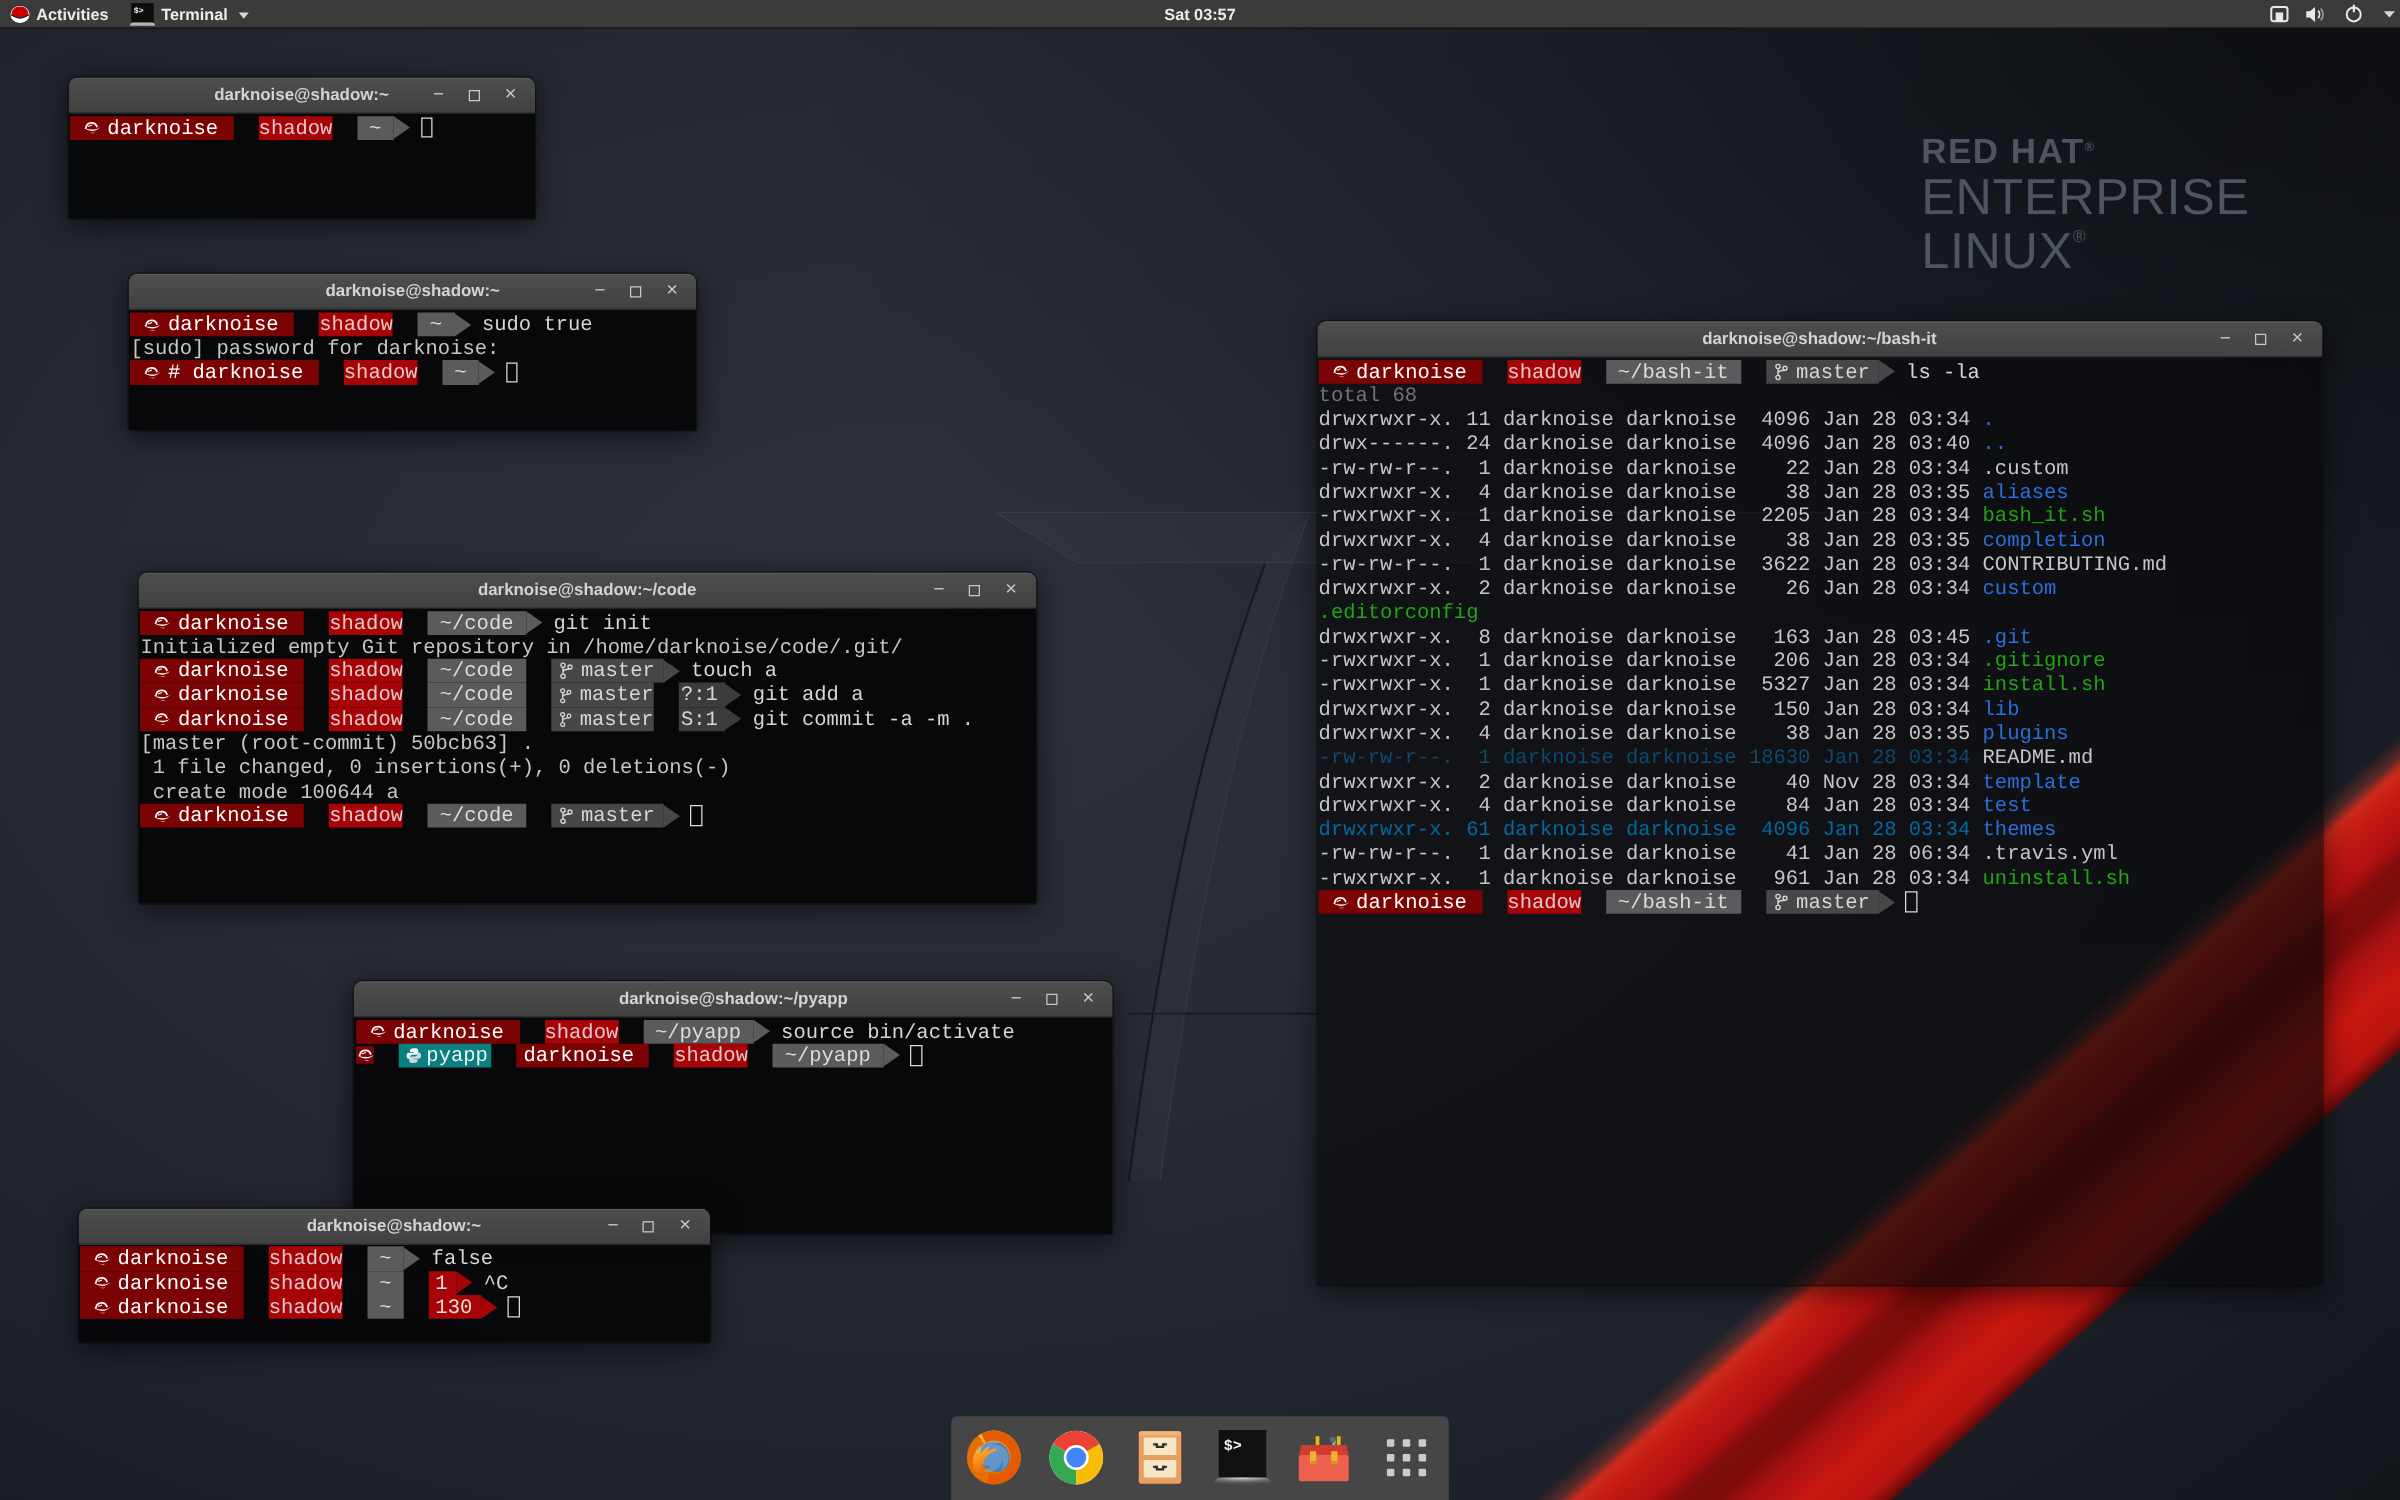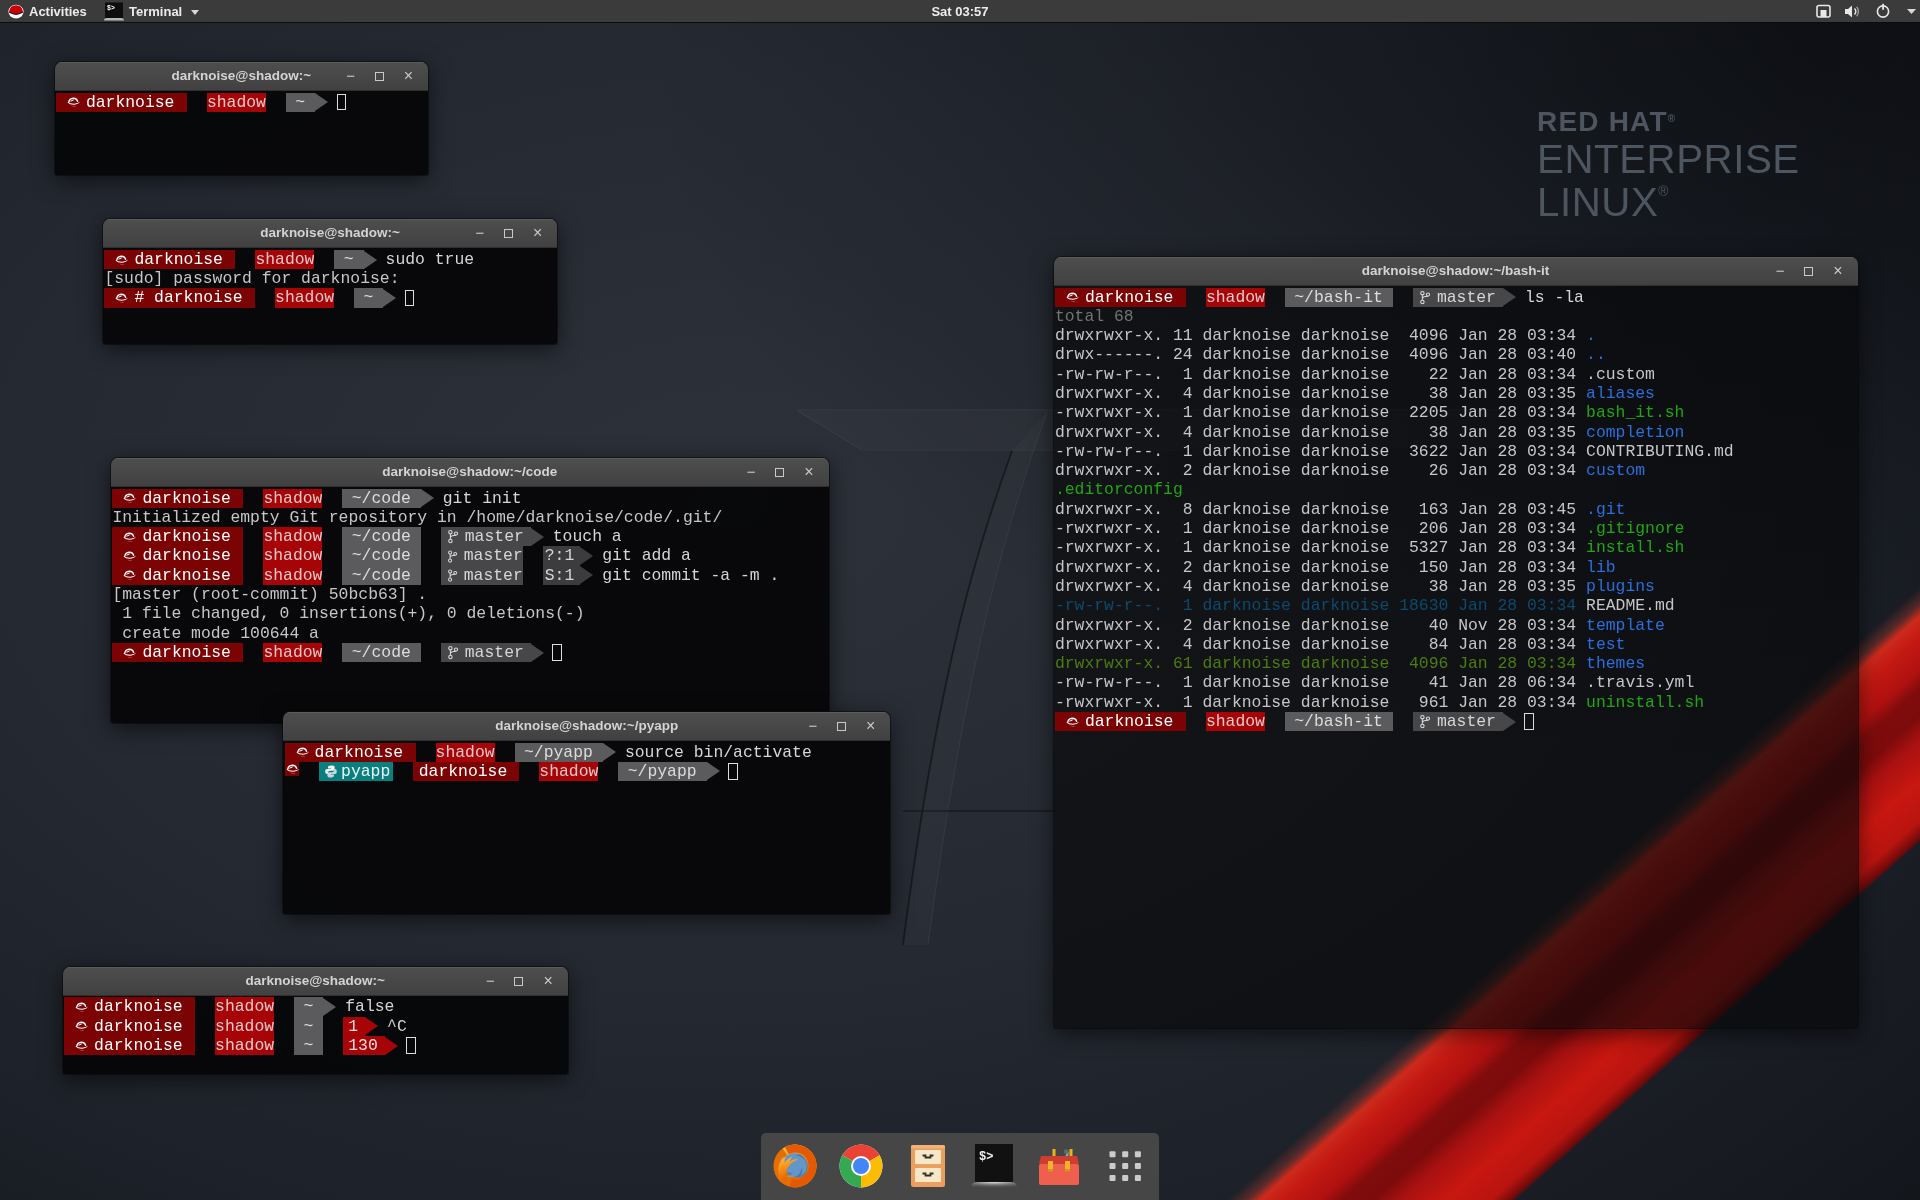--- a/index.html
+++ b/index.html
@@ -22,21 +22,21 @@
 .bar{position:absolute;left:0;top:0;width:1920px;height:23px;background:#3b3b3b;border-bottom:1px solid #0c0c0e}
 .win{position:absolute;border-radius:7px 7px 2px 2px;overflow:hidden;
  box-shadow:0 5px 22px rgba(0,0,0,0.6),0 0 0 1px rgba(15,15,15,0.7)}
 .tb{height:29px;background:linear-gradient(#4e4e4e,#414141);border-bottom:1px solid #2f2f2f;
  box-shadow:inset 0 1px 0 #5c5c5c;position:relative;text-align:center}
 .tt{line-height:28px;font-weight:bold;font-size:13.5px;color:#d3d3d3}
 .wb{position:absolute;top:0;height:28px;line-height:28px;color:#c9c9c9;font-size:15px;width:12px;text-align:center}
 .wbm{width:9px;height:9px;border:1.5px solid #c9c9c9;top:10px}
 .tc{position:absolute;left:0;right:0;top:29px;bottom:0;padding:1.5px 0 0 1.4px;
  font-family:"Liberation Mono",monospace;font-size:16.4px;line-height:19.3px;color:#c6c6c6}
-.ln{height:19.3px;display:flex;align-items:flex-start;white-space:pre;font-weight:normal}
+.ln{height:19.3px;display:flex;align-items:center;white-space:pre;font-weight:normal}
 .ln b{font-weight:normal;align-self:center}
 .sg{display:flex;align-items:center;justify-content:center;flex:none;overflow:hidden}
 .sl{width:20px;flex:none}
 .ar{width:0;height:0;flex:none;align-self:center;border-top:9.65px solid transparent;
  border-bottom:9.65px solid transparent;border-left:13px solid}
 .c{margin-left:9px;color:#d6d6d6}
 .cur{width:9.6px;height:16.6px;border:1.5px solid #dcdcdc;margin-left:8.6px;align-self:center;flex:none}
 .hat{flex:none}
 i,b{font-style:normal}
 .dock{position:absolute;left:761px;top:1133px;width:398px;height:67px;background:#464646;border-radius:5px 5px 0 0}
@@ -163,21 +163,21 @@
             <path d="M5.2 10.6 Q7.5 11.8 10.2 10.9 Q8.0 12.4 5.2 10.6 Z" fill="#fff"></path>
             <path d="M4.4 6.2 L7.6 5.0" stroke="#fff" stroke-width="1.0" fill="none"></path>
           </svg><b style="color:#ffffff;margin-left:5px">darknoise</b></i><i class="sl" style="background:linear-gradient(to bottom right,#7b0304 49.2%,#a60407 50.8%)"></i><i class="sg" style="background:#a60407;width:59.0px;"><b style="color:#e2c9c9">shadow</b></i><i class="sl" style="background:linear-gradient(to bottom right,#a60407 49.2%,#5b5b5d 50.8%)"></i><i class="sg" style="background:#5b5b5d;width:78.4px;justify-content:flex-start"><b style="color:#dcdcdc;margin-left:9.4px">~/code</b></i><i class="sl" style="background:linear-gradient(to bottom right,#5b5b5d 49.2%,#47474a 50.8%)"></i><i class="sg" style="background:#47474a;width:90.0px;padding-left:6px;justify-content:flex-start"><svg width="12" height="15" viewBox="0 0 12 15" style="margin:0 6px 0 0">
             <circle cx="3.4" cy="3.2" r="1.7" fill="none" stroke="#d8d8d8" stroke-width="1.1"></circle>
             <circle cx="3.4" cy="12.0" r="1.7" fill="none" stroke="#d8d8d8" stroke-width="1.1"></circle>
             <circle cx="9.0" cy="4.6" r="1.6" fill="none" stroke="#d8d8d8" stroke-width="1.1"></circle>
             <path d="M3.4 4.9 L3.4 10.3 M3.4 8.6 Q3.6 6.4 9.0 6.2" fill="none" stroke="#d8d8d8" stroke-width="1.1"></path>
           </svg><b style="color:#d6d6d6">master</b></i><i class="ar" style="border-left-color:#47474a"></i><i class="cur"></i></div>
     </div>
   </div>
-<div class="win" style="left:283.2px;top:712px;width:607px;height:202px">
+<div class="win" style="left:283.2px;top:785px;width:607px;height:202px">
     <div class="tb"><span class="tt">darknoise@shadow:~/pyapp</span><span class="wb" style="right:71.3px">−</span><span class="wb wbm" style="right:44.5px"></span><span class="wb" style="right:13.6px;font-size:16px">×</span></div>
     <div class="tc" style="background:rgba(5,5,6,0.92)">
       <div class="ln"><i class="sg" style="background:#7b0304;width:131.0px;padding-left:10px;justify-content:flex-start"><svg class="hat" width="15" height="14" viewBox="0 0 15 14">
             <path d="M2.6 8.0 Q3.0 3.4 7.2 3.2 Q11.0 3.2 11.7 6.8" fill="none" stroke="#fff" stroke-width="1.4"></path>
             <path d="M0.8 7.2 Q5 9.0 9.5 8.6 Q12.5 8.2 14.2 6.6 Q12.8 9.0 9.6 9.6 Q4.6 10.3 0.8 7.2 Z" fill="#fff"></path>
             <path d="M5.2 10.6 Q7.5 11.8 10.2 10.9 Q8.0 12.4 5.2 10.6 Z" fill="#fff"></path>
             <path d="M4.4 6.2 L7.6 5.0" stroke="#fff" stroke-width="1.0" fill="none"></path>
           </svg><b style="color:#ffffff;margin-left:5px">darknoise</b></i><i class="sl" style="background:linear-gradient(to bottom right,#7b0304 49.2%,#a60407 50.8%)"></i><i class="sg" style="background:#a60407;width:59.0px;"><b style="color:#e2c9c9">shadow</b></i><i class="sl" style="background:linear-gradient(to bottom right,#a60407 49.2%,#5b5b5d 50.8%)"></i><i class="sg" style="background:#5b5b5d;width:88.3px;justify-content:flex-start"><b style="color:#dcdcdc;margin-left:9.4px">~/pyapp</b></i><i class="ar" style="border-left-color:#5b5b5d"></i><b class="c">source bin/activate</b></div>
       <div class="ln"><i class="sg" style="background:#7b0304;width:14.0px;"><svg class="hat" style="margin-left:1px" width="15" height="14" viewBox="0 0 15 14">
             <path d="M2.6 8.0 Q3.0 3.4 7.2 3.2 Q11.0 3.2 11.7 6.8" fill="none" stroke="#fff" stroke-width="1.4"></path>
@@ -238,21 +238,21 @@
       <div class="ln"><b style="color:#c6c6c6">drwxrwxr-x.  2 darknoise darknoise    26 Jan 28 03:34 </b><b style="color:#2a6fdb">custom</b></div>
       <div class="ln"><b style="color:#21a613">.editorconfig</b></div>
       <div class="ln"><b style="color:#c6c6c6">drwxrwxr-x.  8 darknoise darknoise   163 Jan 28 03:45 </b><b style="color:#2a6fdb">.git</b></div>
       <div class="ln"><b style="color:#c6c6c6">-rwxrwxr-x.  1 darknoise darknoise   206 Jan 28 03:34 </b><b style="color:#21a613">.gitignore</b></div>
       <div class="ln"><b style="color:#c6c6c6">-rwxrwxr-x.  1 darknoise darknoise  5327 Jan 28 03:34 </b><b style="color:#21a613">install.sh</b></div>
       <div class="ln"><b style="color:#c6c6c6">drwxrwxr-x.  2 darknoise darknoise   150 Jan 28 03:34 </b><b style="color:#2a6fdb">lib</b></div>
       <div class="ln"><b style="color:#c6c6c6">drwxrwxr-x.  4 darknoise darknoise    38 Jan 28 03:35 </b><b style="color:#2a6fdb">plugins</b></div>
       <div class="ln"><b style="color:#0c4a6e">-rw-rw-r--.  1 darknoise darknoise 18630 Jan 28 03:34 </b><b style="color:#c6c6c6">README.md</b></div>
       <div class="ln"><b style="color:#c6c6c6">drwxrwxr-x.  2 darknoise darknoise    40 Nov 28 03:34 </b><b style="color:#2a6fdb">template</b></div>
       <div class="ln"><b style="color:#c6c6c6">drwxrwxr-x.  4 darknoise darknoise    84 Jan 28 03:34 </b><b style="color:#2a6fdb">test</b></div>
-      <div class="ln"><b style="color:#4d7c0f">drwxrwxr-x. 61 darknoise darknoise  4096 Jan 28 03:34 </b><b style="color:#2a6fdb">themes</b></div>
+      <div class="ln"><b style="color:#0369a1">drwxrwxr-x. 61 darknoise darknoise  4096 Jan 28 03:34 </b><b style="color:#2a6fdb">themes</b></div>
       <div class="ln"><b style="color:#c6c6c6">-rw-rw-r--.  1 darknoise darknoise    41 Jan 28 06:34 </b><b style="color:#c6c6c6">.travis.yml</b></div>
       <div class="ln"><b style="color:#c6c6c6">-rwxrwxr-x.  1 darknoise darknoise   961 Jan 28 03:34 </b><b style="color:#21a613">uninstall.sh</b></div>
       <div class="ln"><i class="sg" style="background:#7b0304;width:131.0px;padding-left:10px;justify-content:flex-start"><svg class="hat" width="15" height="14" viewBox="0 0 15 14">
             <path d="M2.6 8.0 Q3.0 3.4 7.2 3.2 Q11.0 3.2 11.7 6.8" fill="none" stroke="#fff" stroke-width="1.4"></path>
             <path d="M0.8 7.2 Q5 9.0 9.5 8.6 Q12.5 8.2 14.2 6.6 Q12.8 9.0 9.6 9.6 Q4.6 10.3 0.8 7.2 Z" fill="#fff"></path>
             <path d="M5.2 10.6 Q7.5 11.8 10.2 10.9 Q8.0 12.4 5.2 10.6 Z" fill="#fff"></path>
             <path d="M4.4 6.2 L7.6 5.0" stroke="#fff" stroke-width="1.0" fill="none"></path>
           </svg><b style="color:#ffffff;margin-left:5px">darknoise</b></i><i class="sl" style="background:linear-gradient(to bottom right,#7b0304 49.2%,#a60407 50.8%)"></i><i class="sg" style="background:#a60407;width:59.0px;"><b style="color:#e2c9c9">shadow</b></i><i class="sl" style="background:linear-gradient(to bottom right,#a60407 49.2%,#5b5b5d 50.8%)"></i><i class="sg" style="background:#5b5b5d;width:108.0px;justify-content:flex-start"><b style="color:#dcdcdc;margin-left:9.4px">~/bash-it</b></i><i class="sl" style="background:linear-gradient(to bottom right,#5b5b5d 49.2%,#47474a 50.8%)"></i><i class="sg" style="background:#47474a;width:90.0px;padding-left:6px;justify-content:flex-start"><svg width="12" height="15" viewBox="0 0 12 15" style="margin:0 6px 0 0">
             <circle cx="3.4" cy="3.2" r="1.7" fill="none" stroke="#d8d8d8" stroke-width="1.1"></circle>
             <circle cx="3.4" cy="12.0" r="1.7" fill="none" stroke="#d8d8d8" stroke-width="1.1"></circle>

